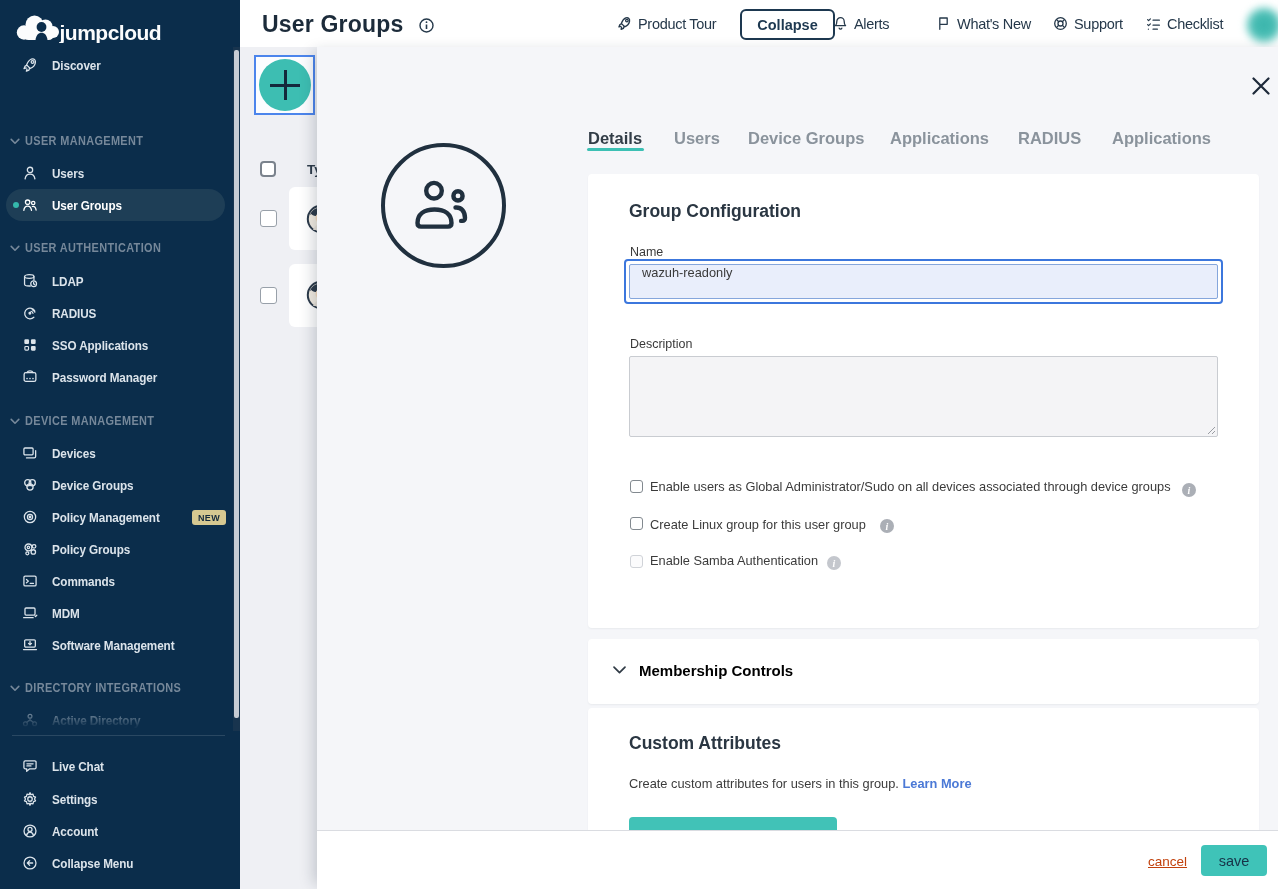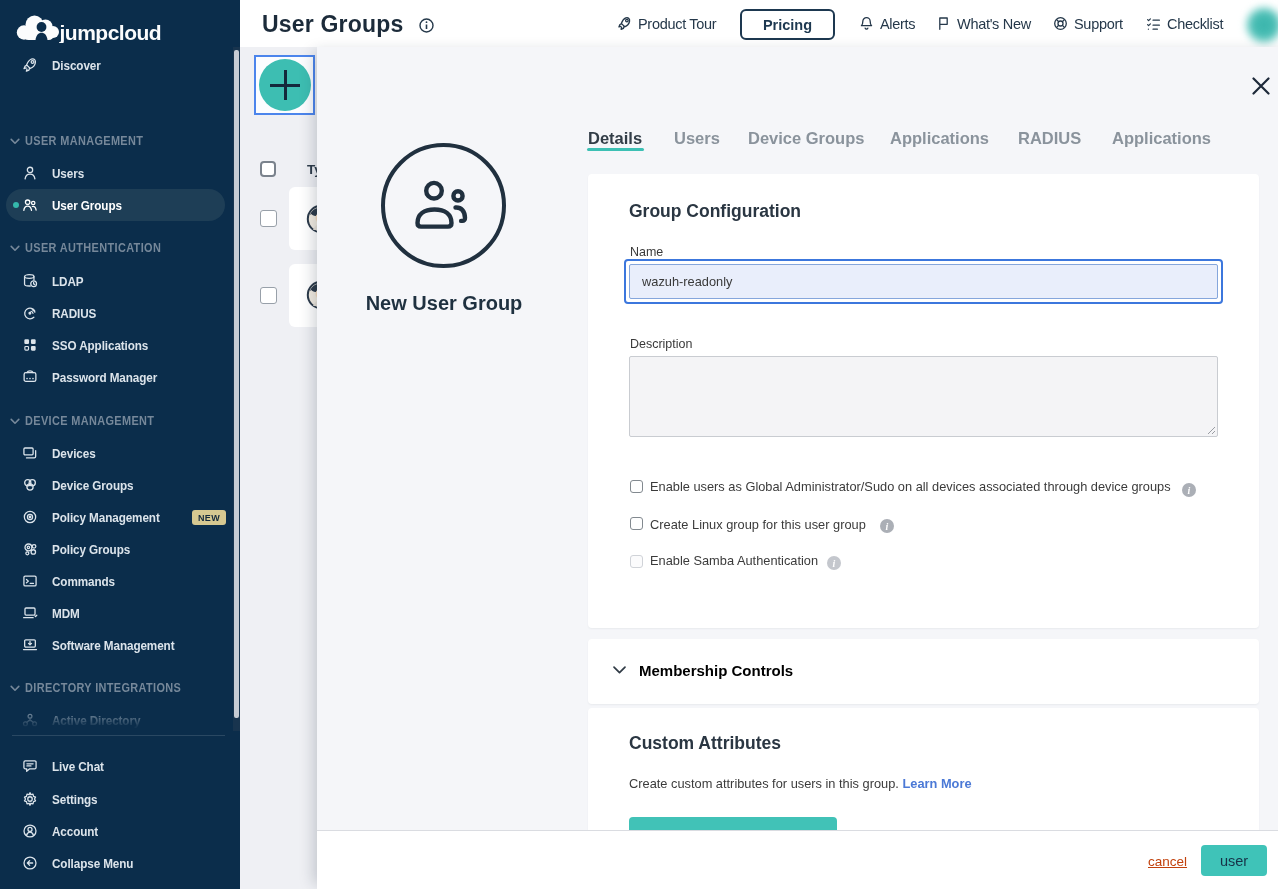--- a/index.html
+++ b/index.html
@@ -59,22 +59,22 @@
     <circle cx="7.5" cy="4.2" r=".9" fill="#25384a" stroke="none"></circle>
   </svg>
 <div class="abs tbitem" style="left:617px">
 <svg width="15" height="15" viewBox="0 0 15 15" fill="none" stroke="#25384a" stroke-width="1.3" stroke-linecap="round" stroke-linejoin="round">
       <path d="M8.8 1.9c2.6-.7 4.3.9 3.7 3.6-.5 2.3-2.3 4.4-4.8 5.3L4.3 7.4c1-2.5 2.3-4.6 4.5-5.5Z"></path>
       <circle cx="9.9" cy="4.6" r="1.3"></circle>
       <path d="M4.5 7.8 2.9 8.5l-1 2.4 2-.6M7.1 10.4l-.6 1.9-2.4 1 .6-2"></path>
     </svg>
 <span>Product Tour</span>
   </div>
-<div class="abs" id="pricingbox">Pricing</div>
-<div class="abs tbitem" style="left:859px">
+<div class="abs" id="pricingbox">Collapse</div>
+<div class="abs tbitem" style="left:833px">
 <svg width="15" height="15" viewBox="0 0 15 15" fill="none" stroke="#25384a" stroke-width="1.3" stroke-linecap="round" stroke-linejoin="round">
       <path d="M7.5 1.7a3.7 3.7 0 0 1 3.7 3.7c0 2.9.7 3.7 1.4 4.3H2.4c.7-.6 1.4-1.4 1.4-4.3A3.7 3.7 0 0 1 7.5 1.7Z"></path>
       <path d="M6.2 12.2a1.4 1.4 0 0 0 2.6 0"></path>
     </svg>
 <span>Alerts</span>
   </div>
 <div class="abs tbitem" style="left:936px">
 <svg width="15" height="15" viewBox="0 0 15 15" fill="none" stroke="#25384a" stroke-width="1.3" stroke-linecap="round" stroke-linejoin="round">
       <path d="M3.8 13.3V2h7.4v6.3H3.8"></path>
     </svg>
@@ -131,26 +131,25 @@
 <div class="tab" style="left:573px">Applications</div>
 <div class="tab" style="left:701px">RADIUS</div>
 <div class="tab" style="left:795px">Applications</div>
 <div class="abs" style="left:64px;top:96px;width:125px;height:125px;border:4.5px solid #20303f;border-radius:50%"></div>
 <svg class="abs" style="left:96px;top:130px" width="56" height="54" viewBox="0 0 56 54" fill="none" stroke="#20303f" stroke-width="4.4" stroke-linecap="round" stroke-linejoin="round">
  <circle cx="21" cy="13.7" r="7.8"></circle>
  <path d="M4.5 46c0-8.5 6.5-13.5 17-13.5s17 5 17 13.5c0 2.2-1.2 3.6-3.5 3.6H8c-2.3 0-3.5-1.4-3.5-3.6Z"></path>
  <circle cx="45" cy="18.9" r="4.6"></circle>
  <path d="M42.5 30.5c5.8-.4 9.3 3.6 9.5 10.4.05 1.9-.95 3-2.7 3h-1.2"></path>
 </svg>
-<div class="abs" style="left:24px;top:245px;width:206px;text-align:center;font-size:20px;font-weight:bold;color:#1f3140">New User Group</div>
 <div class="card" style="left:271px;top:127px;width:671px;height:454px"></div>
 <div class="abs" style="left:312px;top:154px;font-size:17.5px;font-weight:bold;color:#2a3642">Group Configuration</div>
 <div class="flbl" style="left:313px;top:197px">Name</div>
 <div class="abs" style="left:307px;top:212px;width:599px;height:45px;border:2px solid #3c77dd;border-radius:4px"></div>
-<div class="abs" style="left:312px;top:217px;width:589px;height:35px;background:#e9eefb;border:1px solid #85a6dc;border-radius:2px;display:flex;align-items:center;padding-left:12px">
+<div class="abs" style="left:312px;top:217px;width:589px;height:35px;background:#e9eefb;border:1px solid #85a6dc;border-radius:2px;display:flex;padding-left:12px">
       <span style="font-size:13.5px;color:#3a3a3a;transform:scaleX(.949);transform-origin:left center;display:inline-block">wazuh-readonly</span>
     </div>
 <div class="flbl" style="left:313px;top:289px">Description</div>
 <div class="abs" style="left:312px;top:309px;width:589px;height:81px;background:#f4f4f6;border:1px solid #c9ccd1;border-radius:2px"></div>
 <svg class="abs" style="left:890px;top:379px" width="9" height="9" viewBox="0 0 9 9" stroke="#9a9da3" stroke-width="1">
       <path d="M8 1 1 8M8 5 5 8"></path>
     </svg>
 <div class="cbox" style="left:313px;top:433px"></div>
 <div class="cblabel" style="left:333px;top:432px">Enable users as Global Administrator/Sudo on all devices associated through device groups</div>
 <div class="info" style="left:865px;top:436px">i</div>
@@ -164,21 +163,21 @@
 <svg class="abs" style="left:295px;top:618px" width="15" height="11" viewBox="0 0 15 11" fill="none" stroke="#313c46" stroke-width="1.7" stroke-linecap="round" stroke-linejoin="round">
       <path d="m2 2.2 5.5 5.5L13 2.2"></path>
     </svg>
 <div class="abs" style="left:322px;top:615px;font-size:15px;font-weight:bold;color:#000000">Membership Controls</div>
 <div class="card" style="left:271px;top:661px;width:671px;height:122px;border-radius:4px 4px 0 0"></div>
 <div class="abs" style="left:312px;top:686px;font-size:17.5px;font-weight:bold;color:#2a3642">Custom Attributes</div>
 <div class="abs" style="left:312px;top:729px;font-size:13.5px;color:#3b3b3b;white-space:nowrap;transform:scaleX(.949);transform-origin:left center">Create custom attributes for users in this group. <span style="color:#4b79d6;font-weight:bold">Learn More</span></div>
 <div class="abs" style="left:312px;top:770px;width:208px;height:13px;background:#41c2b7;border-radius:4px 4px 0 0"></div>
 <div id="footer"></div>
 <div id="cancel">cancel</div>
-<div id="savebtn">user</div>
+<div id="savebtn">save</div>
 </div>
 
 <div class="abs" id="sidebar">
 <svg class="abs" style="left:16px;top:13px" width="150" height="30" viewBox="0 0 150 30">
  <g fill="#fbfcfd">
   <circle cx="8" cy="19.5" r="7.2"></circle>
         <circle cx="18.5" cy="11.5" r="9"></circle>
         <circle cx="29.5" cy="13.5" r="7"></circle>
         <circle cx="37" cy="19" r="6"></circle>
   <rect x="7" y="15.5" width="31" height="11.5" rx="5.5"></rect>

